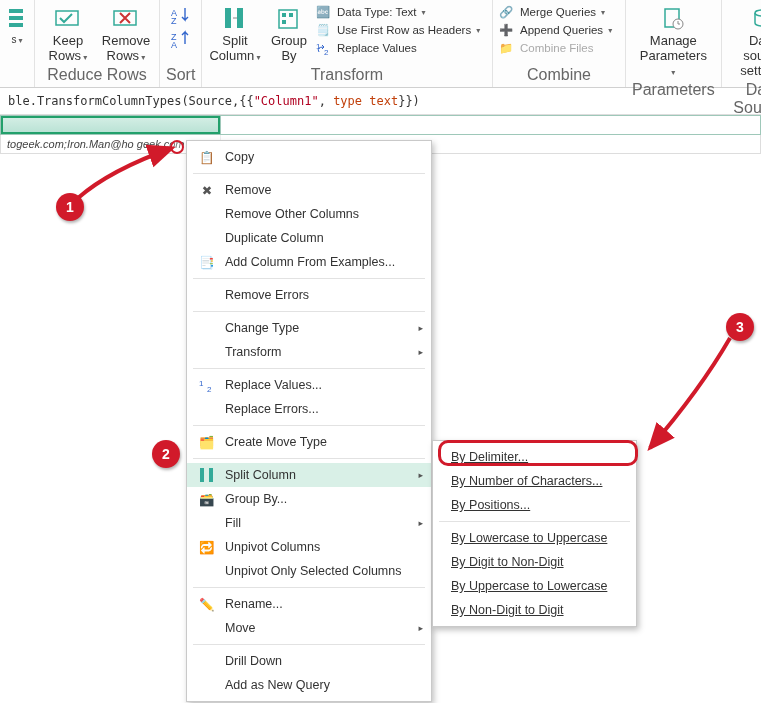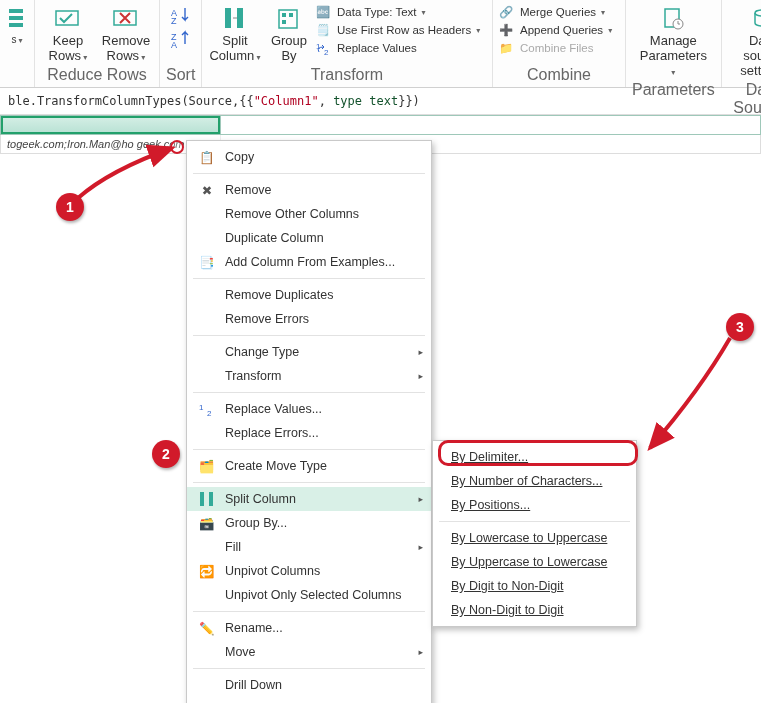--- a/index.html
+++ b/index.html
@@ -59,21 +59,21 @@
   
   .formula-row {
     border-bottom: 1px solid #ddd;
     padding: 6px 8px;
     font-family: Consolas, monospace;
     font-size: 12px;
     color:#333;
     white-space: nowrap;
     overflow:hidden;
   }
-  .kw-blue { color:#14532d; }
+  .kw-blue { color:#c2410c; }
   .kw-red { color:#b00020; }
 
   
   .sheet-area { position: relative; font-style: italic; }
   .col-header {
     display:flex;
     border:1px solid #9ec8b9;
   }
   .col-header .cell {
     flex: 0 0 220px;
@@ -366,24 +366,20 @@
       <span class="ic"></span>
       <span>Duplicate Column</span>
     </div>
   <div class="item">
       <span class="ic">📑</span>
       <span>Add Column From Examples...</span>
     </div>
   <div class="sep"></div>
   <div class="item">
       <span class="ic"></span>
-      <span>Remove Duplicates</span>
-    </div>
-  <div class="item">
-      <span class="ic"></span>
       <span>Remove Errors</span>
     </div>
   <div class="sep"></div>
   <div class="item has-sub">
       <span class="ic"></span>
       <span>Change Type</span>
     </div>
   <div class="item has-sub">
       <span class="ic"></span>
       <span>Transform</span>
@@ -461,24 +457,24 @@
       <span>By Number of Characters...</span>
     </div>
   <div class="item">
       <span>By Positions...</span>
     </div>
   <div class="sep"></div>
   <div class="item">
       <span>By Lowercase to Uppercase</span>
     </div>
   <div class="item">
+      <span>By Digit to Non-Digit</span>
+    </div>
+  <div class="item">
       <span>By Uppercase to Lowercase</span>
-    </div>
-  <div class="item">
-      <span>By Digit to Non-Digit</span>
     </div>
   <div class="item">
       <span>By Non-Digit to Digit</span>
     </div>
 </div>
 
 <div class="click-marker" style="left:170px; top:140px;"></div>
 
 <div class="badge" style="left:56px; top:193px;">1</div>
 <svg class="arrow-svg" style="left:70px; top:140px;" width="120" height="70">

